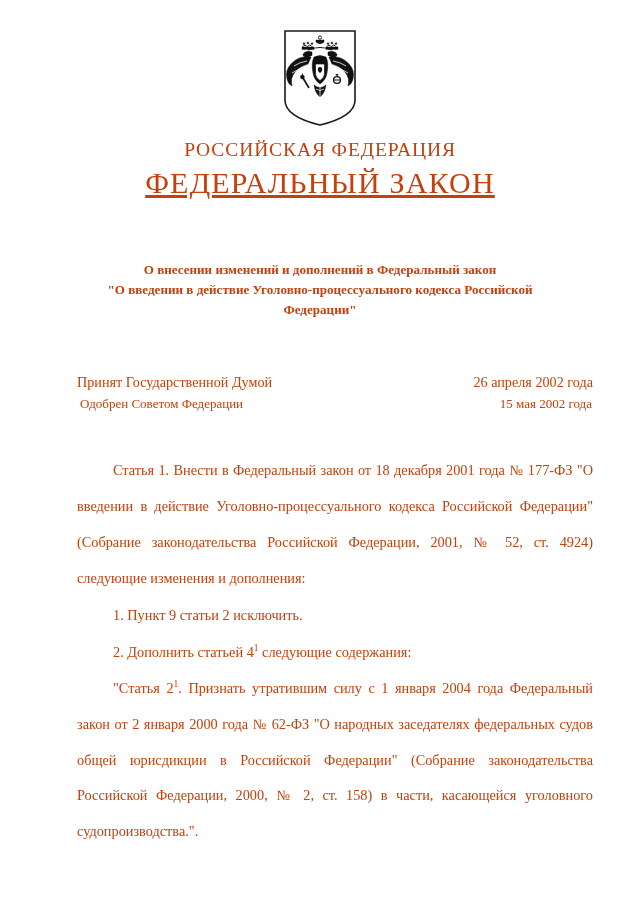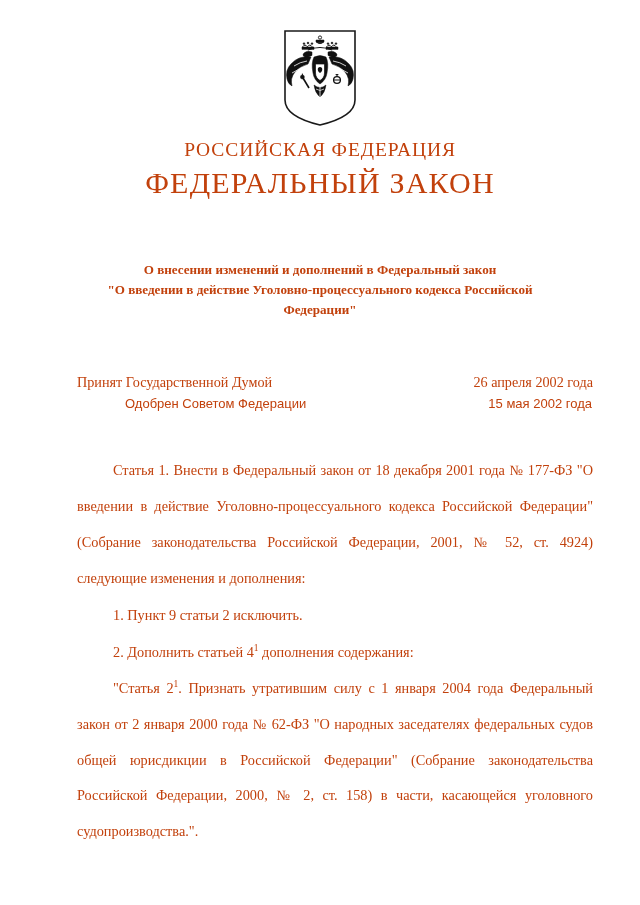--- a/index.html
+++ b/index.html
@@ -45,20 +45,21 @@
   }
   .title-law {
     position: absolute;
     left: 0;
     top: 166px;
     width: 640px;
     text-align: center;
     font-size: 30px;
     letter-spacing: 1.2px;
     line-height: 1.12;
+    text-decoration: underline;
   }
 
   
   .subtitle {
     position: absolute;
     left: 82px;
     top: 260px;
     width: 476px;
     text-align: center;
     font-weight: bold;
@@ -77,25 +78,24 @@
     display: flex;
     justify-content: space-between;
     align-items: flex-start;
     white-space: nowrap;
   }
   .adoption-row.serif-row {
     font-size: 14.2px;
     line-height: 1.55;
   }
   .adoption-row.mono-row {
-    font-family: Liberation Sans, sans-serif;
+    font-family: Liberation Serif, serif;
     font-size: 13px;
     line-height: 1.66;
     padding-left: 3px;
-    margin-left: 45px;
   }
   .adoption-row.mono-row .adoption-date {
     padding-right: 1px;
   }
 
   
   .body {
     position: absolute;
     left: 77px;
     top: 452px;
@@ -205,19 +205,19 @@
       <span class="adoption-date">15 мая 2002 года</span>
     </div>
   </div>
 
   <div class="body">
 
     <p class="para"><b>Статья 1.</b><span> Внести в Федеральный закон от 18 декабря 2001 года № 177-ФЗ "О введении в действие Уголовно-процессуального кодекса Российской Федерации" (Собрание законодательства Российской Федерации, 2001, № 52, ст. 4924) следующие изменения и дополнения:</span></p>
 
     <p class="para"><span>1. Пункт 9 статьи 2 исключить.</span></p>
 
-    <p class="para"><span>2. Дополнить  статьей 4</span><sup>1</sup><span> дополнения содержания:</span></p>
+    <p class="para"><span>2. Дополнить  статьей 4</span><sup>1</sup><span> следующие содержания:</span></p>
 
     <p class="para tight"><span>"</span><b>Статья 2</b><b><sup>1</sup></b><b>.</b><span> Признать утратившим силу с 1 января 2004 года Федеральный закон от 2 января 2000 года № 62-ФЗ "О народных заседателях федеральных судов общей юрисдикции в Российской Федерации" (Собрание законодательства Российской Федерации, 2000, № 2, ст. 158) в части, касающейся уголовного судопроизводства.".</span></p>
 
   </div>
 
 </div>
 
 </body></html>

